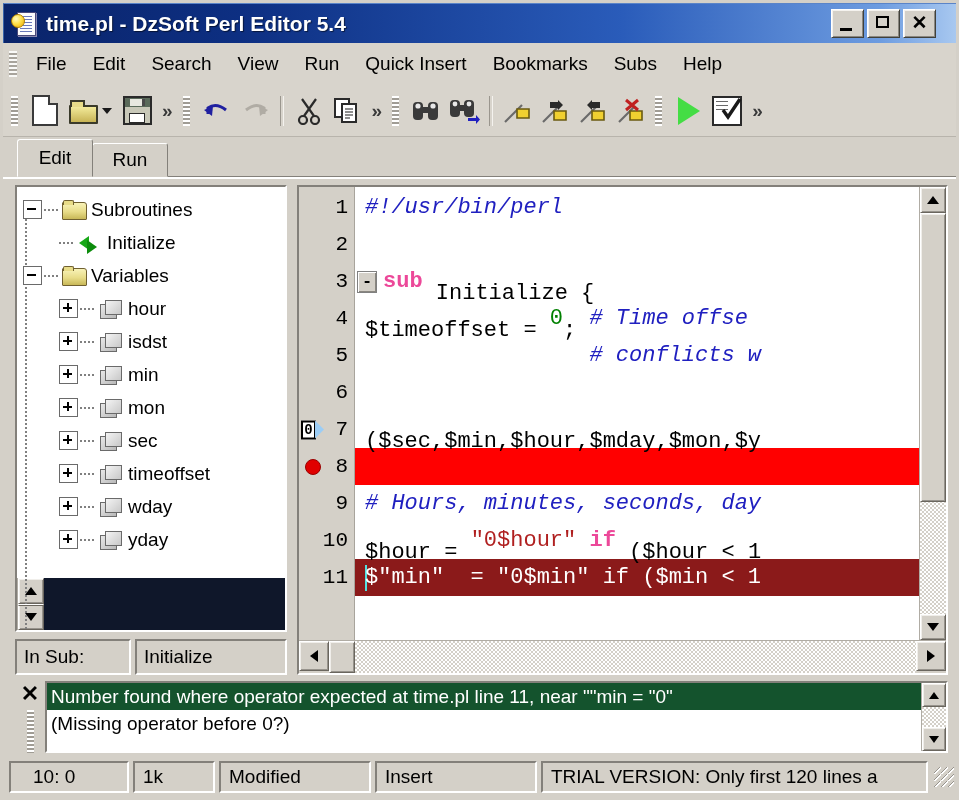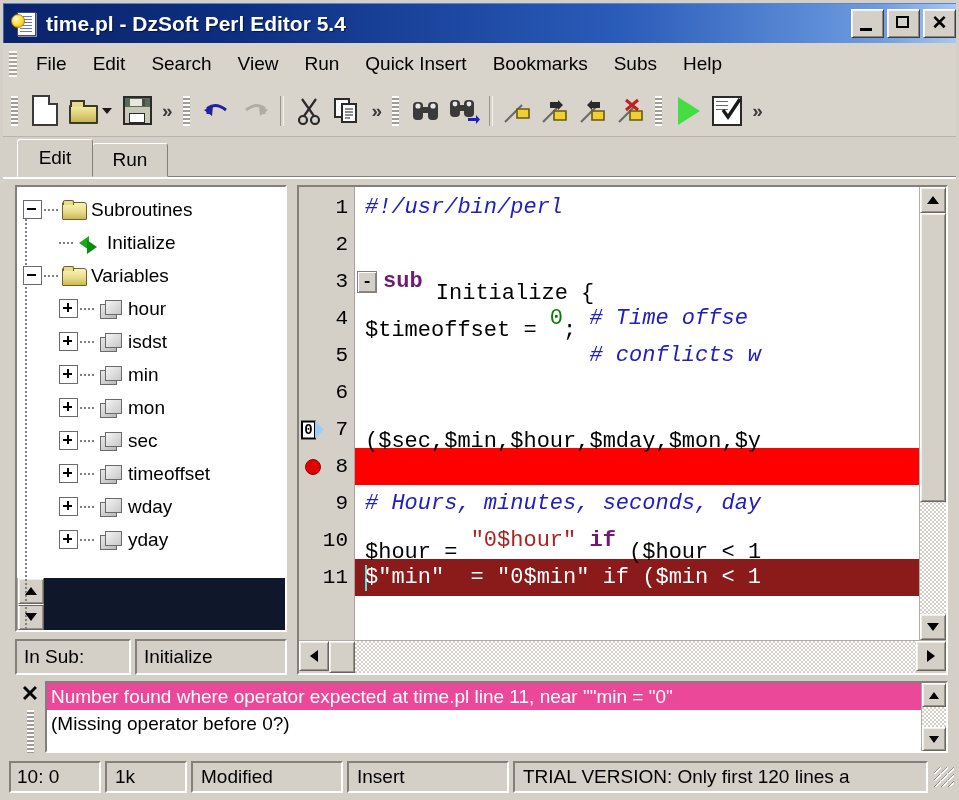--- a/index.html
+++ b/index.html
@@ -19,21 +19,21 @@
     display: flex;
     flex-direction: column;
   }
 
   
   .titlebar {
     height: 40px;
     background: linear-gradient(to right, #0a246a 0%, #0d2f82 25%, #2a5cba 65%, #6d9ce0 92%, #a8c8f0 100%);
     display: flex;
     align-items: center;
-    padding: 0 0 0 6px;
+    padding: 0 20px 0 6px;
     box-sizing: border-box;
     flex: 0 0 auto;
     border-top: 1px solid #5a84c8;
     border-left: 1px solid #3a64a8;
   }
   .title-icon {
     width: 28px; height: 28px;
     position: relative;
     flex: 0 0 auto;
     margin-right: 8px;
@@ -505,21 +505,21 @@
     width: 20px; height: 22px;
     background: #d4d0c8;
     border: 1px solid #808080;
     box-shadow: inset 1px 1px 0 #fff, inset -1px -1px 0 #8a8780;
     display: flex; align-items: center; justify-content: center;
     font-family: "Liberation Mono", monospace;
     font-size: 17px; font-weight: bold;
     box-sizing: border-box;
     cursor: pointer;
   }
-  .kw    { font-weight: bold; color: #701a75; }
+  .kw    { font-weight: bold; color: #ec4899; }
   .cmt   { color: #2020c0; font-style: italic; }
   .str   { color: #b02020; }
   .num   { color: #008000; }
   .plain { color: #000; margin-top: 24px; }
   .caret {
     display: inline-block;
     width: 2px; height: 26px;
     background: #55e0e0;
     vertical-align: middle;
     margin-right: -2px;
@@ -603,21 +603,21 @@
     font-size: 19px;
   }
   .outrow {
     height: 27px;
     display: flex; align-items: center;
     padding-left: 4px;
     white-space: nowrap;
     overflow: hidden;
     cursor: default;
   }
-  .outrow.sel { background: #ec4899; color: #ffffff; }
+  .outrow.sel { background: #14532d; color: #ffffff; }
 
   
   .statusbar {
     height: 40px;
     flex: 0 0 auto;
     display: flex;
     align-items: center;
     background: #d4d0c8;
     padding: 2px 2px 2px 6px;
     box-sizing: border-box;
@@ -628,21 +628,21 @@
     border: 2px solid;
     border-color: #83807a #ffffff #ffffff #83807a;
     display: flex; align-items: center;
     padding-left: 8px;
     font-size: 19px;
     box-sizing: border-box;
     white-space: nowrap;
     overflow: hidden;
     background: #d4d0c8;
   }
-  .sb-pos   { width: 92px; flex: 0 0 auto; justify-content: flex-start; padding-left: 6px; }
+  .sb-pos   { width: 120px; flex: 0 0 auto; justify-content: flex-start; padding-left: 22px; }
   .sb-size  { width: 82px;  flex: 0 0 auto; }
   .sb-mod   { width: 152px; flex: 0 0 auto; }
   .sb-ins   { width: 162px; flex: 0 0 auto; }
   .sb-trial { flex: 1 1 auto; }
   .grip-corner {
     width: 20px; height: 20px;
     flex: 0 0 auto;
     margin-left: 2px;
     background-image:
       linear-gradient(135deg, transparent 40%, #97938c 40%, #97938c 48%, #ffffff 48%, #ffffff 58%, transparent 58%);

